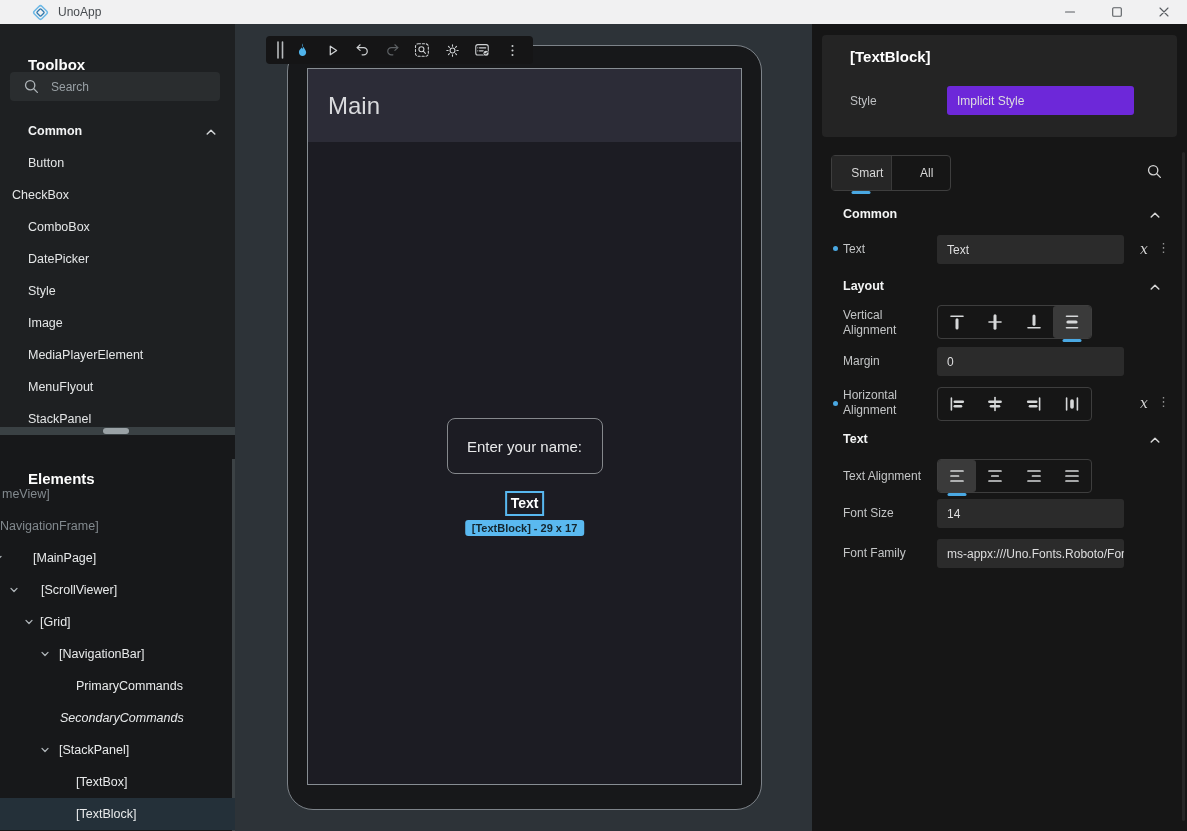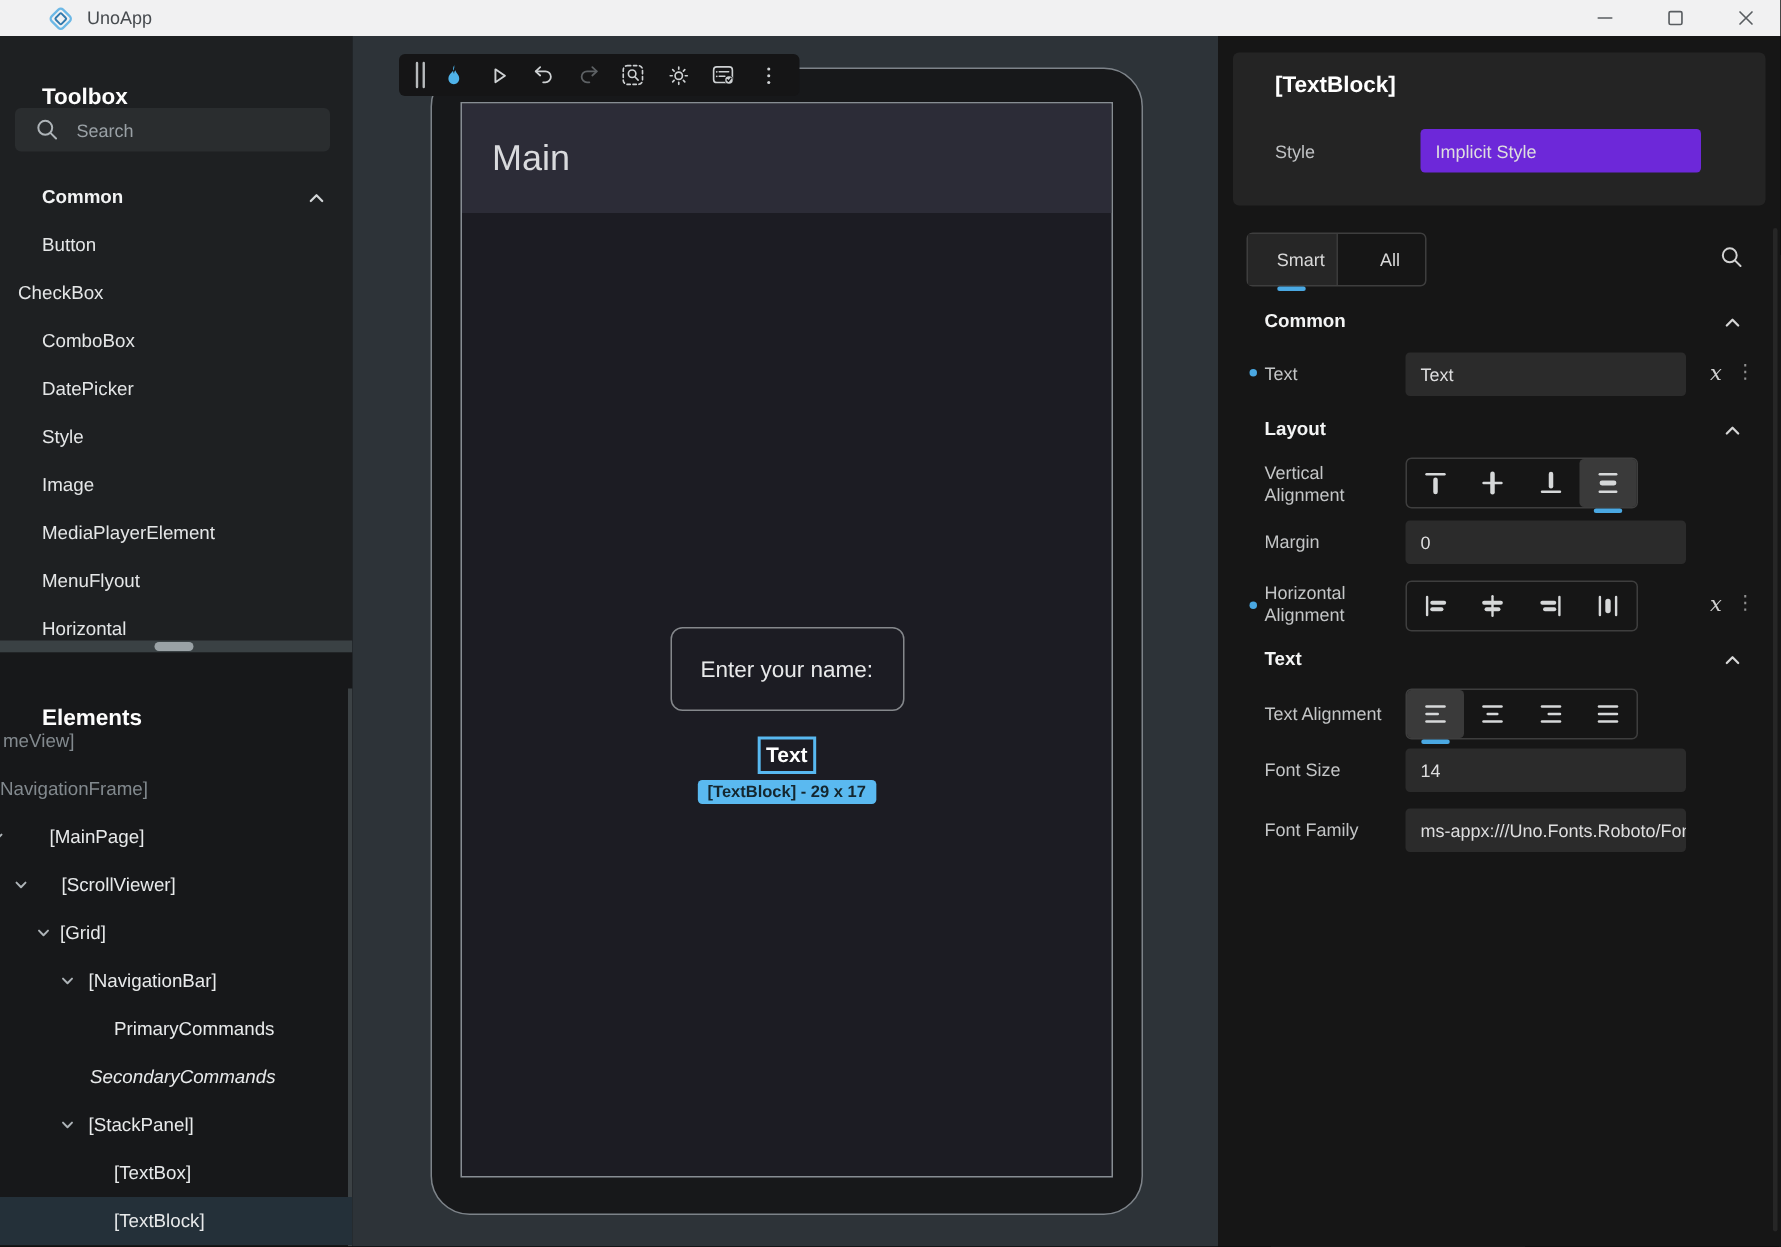--- a/index.html
+++ b/index.html
@@ -144,21 +144,21 @@
     </div>
     <div id="toolbox-items">
         <div class="tb-item" style="top: 123px;">Button</div>
         <div class="tb-item" style="top: 155px; padding-left: 12px;">CheckBox</div>
         <div class="tb-item" style="top: 187px;">ComboBox</div>
         <div class="tb-item" style="top: 219px;">DatePicker</div>
         <div class="tb-item" style="top: 251px;">Style</div>
         <div class="tb-item" style="top: 283px;">Image</div>
         <div class="tb-item" style="top: 315px;">MediaPlayerElement</div>
         <div class="tb-item" style="top: 347px;">MenuFlyout</div>
-        <div class="tb-item" style="top: 379px;">Horizontal</div>
+        <div class="tb-item" style="top: 379px;">StackPanel</div>
       </div>
     <div class="hscroll">
       <div class="thumb"></div>
     </div>
     <div class="el-bg"></div>
     <div class="el-vscroll"></div>
     <div class="el-title">Elements</div>
     <div id="element-tree">
         <div class="tree-row dim" style="top: 454px;">
           <span class="lbl" style="left: 2px;">meView]</span>

